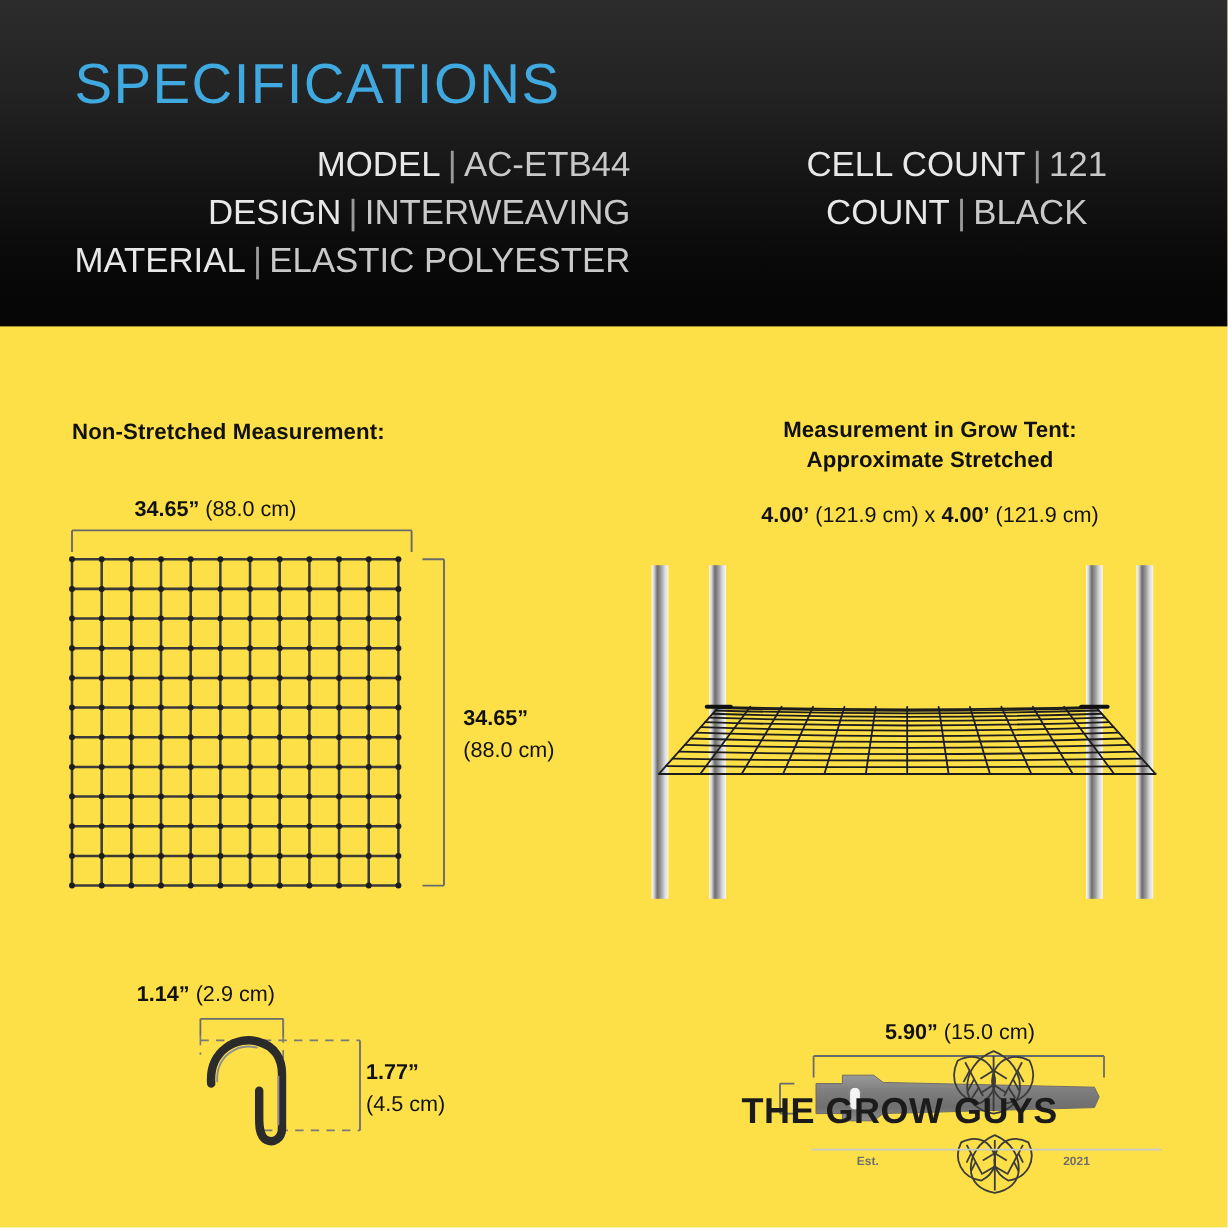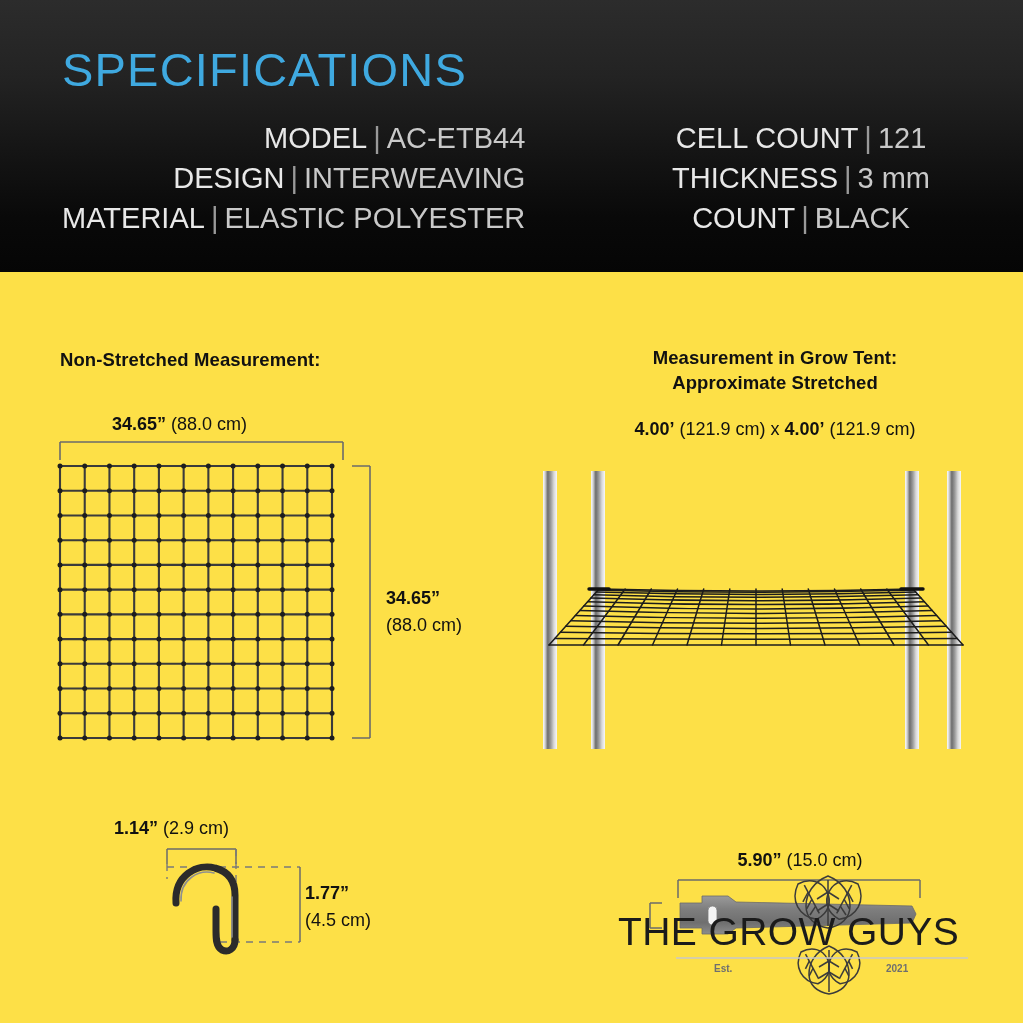--- a/index.html
+++ b/index.html
@@ -62,21 +62,21 @@
   #svg-tent  { left: 533px; top: 455px; }
   #svg-hook  { left: 160px; top: 845px; }
   #svg-strap { left: 640px; top: 862px; }
 
   
   #watermark {
     position: absolute; left: 618px; top: 870px; width: 405px; height: 125px;
   }
   #wm-text {
     position: absolute; left: 0; top: 40px; width: 405px;
-    font-size: 39px; font-weight: normal; color: #1b1b1b;
+    font-size: 30px; font-weight: bold; color: #1b1b1b;
     letter-spacing: .4px; white-space: nowrap;
   }
   #wm-est, #wm-year {
     position: absolute; top: 93px; font-size: 10px; color: #6f6f6f; font-weight: 600;
   }
   #wm-est { left: 96px; }
   #wm-year { left: 268px; }
 </style>
 </head>
 <body>
@@ -94,23 +94,20 @@
         <span class="spec-key">DESIGN</span><span class="spec-sep">|</span><span class="spec-val">INTERWEAVING</span>
       </div>
       <div class="spec-row">
         <span class="spec-key">MATERIAL</span><span class="spec-sep">|</span><span class="spec-val">ELASTIC POLYESTER</span>
       </div>
     </div>
 
     <div class="spec-col" id="spec-col-right">
       <div class="spec-row">
         <span class="spec-key">CELL COUNT</span><span class="spec-sep">|</span><span class="spec-val">121</span>
-      </div>
-      <div class="spec-row">
-        <span class="spec-key">THICKNESS</span><span class="spec-sep">|</span><span class="spec-val">3 mm</span>
       </div>
       <div class="spec-row">
         <span class="spec-key">COUNT</span><span class="spec-sep">|</span><span class="spec-val">BLACK</span>
       </div>
     </div>
   </div>
 
   <div class="hdg" id="lbl-nonstretched">Non-Stretched Measurement:</div>
 
   <div class="dim-txt" id="dim-grid-w">

